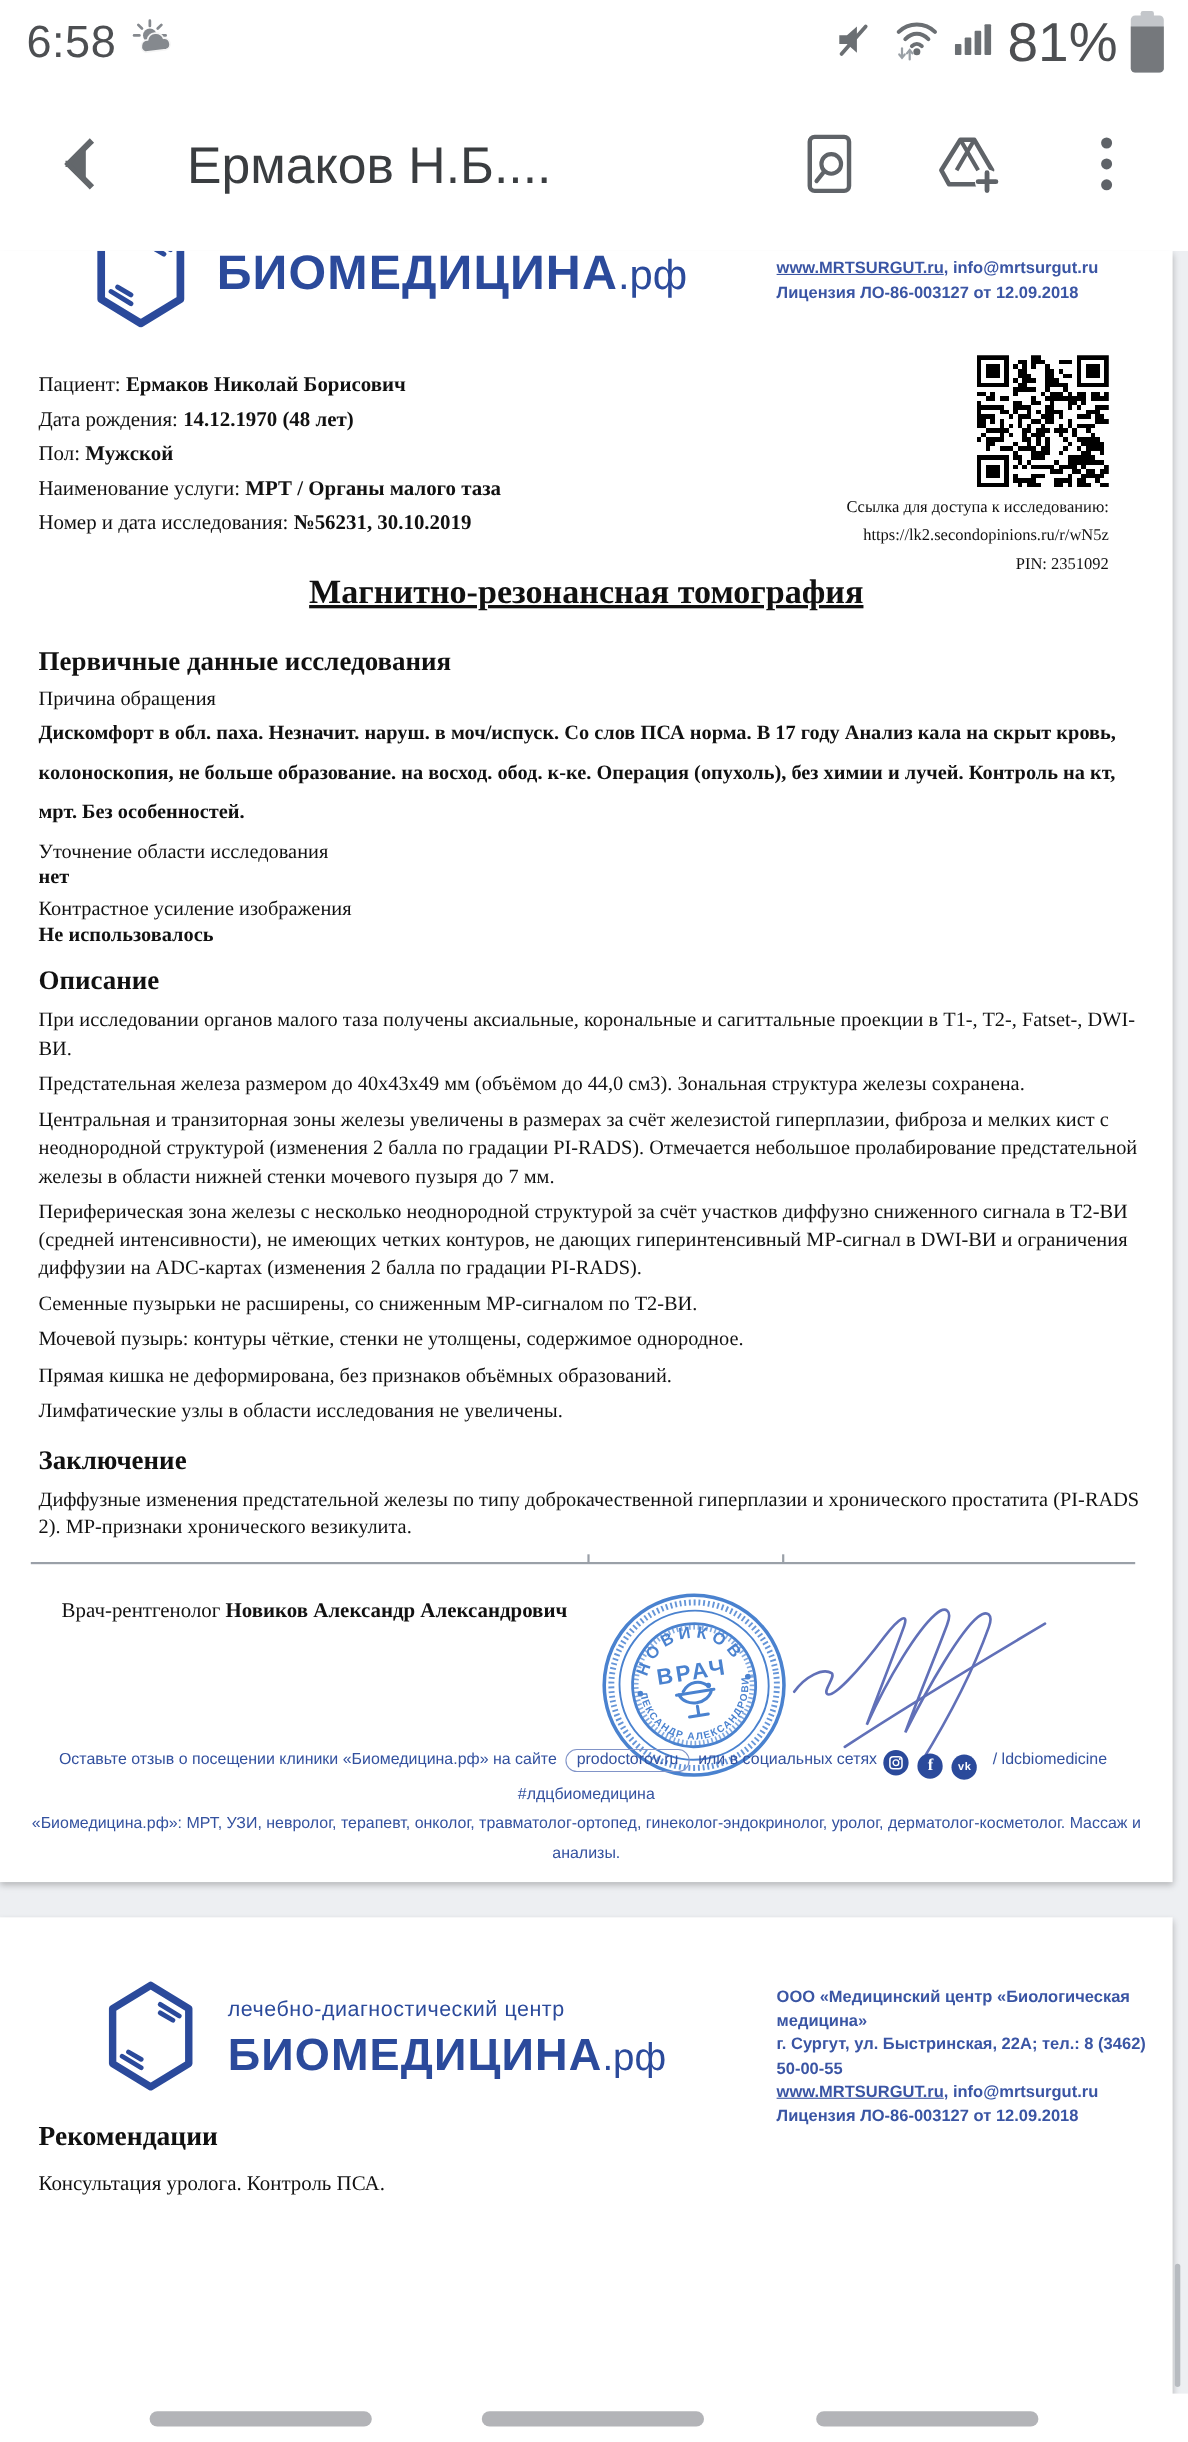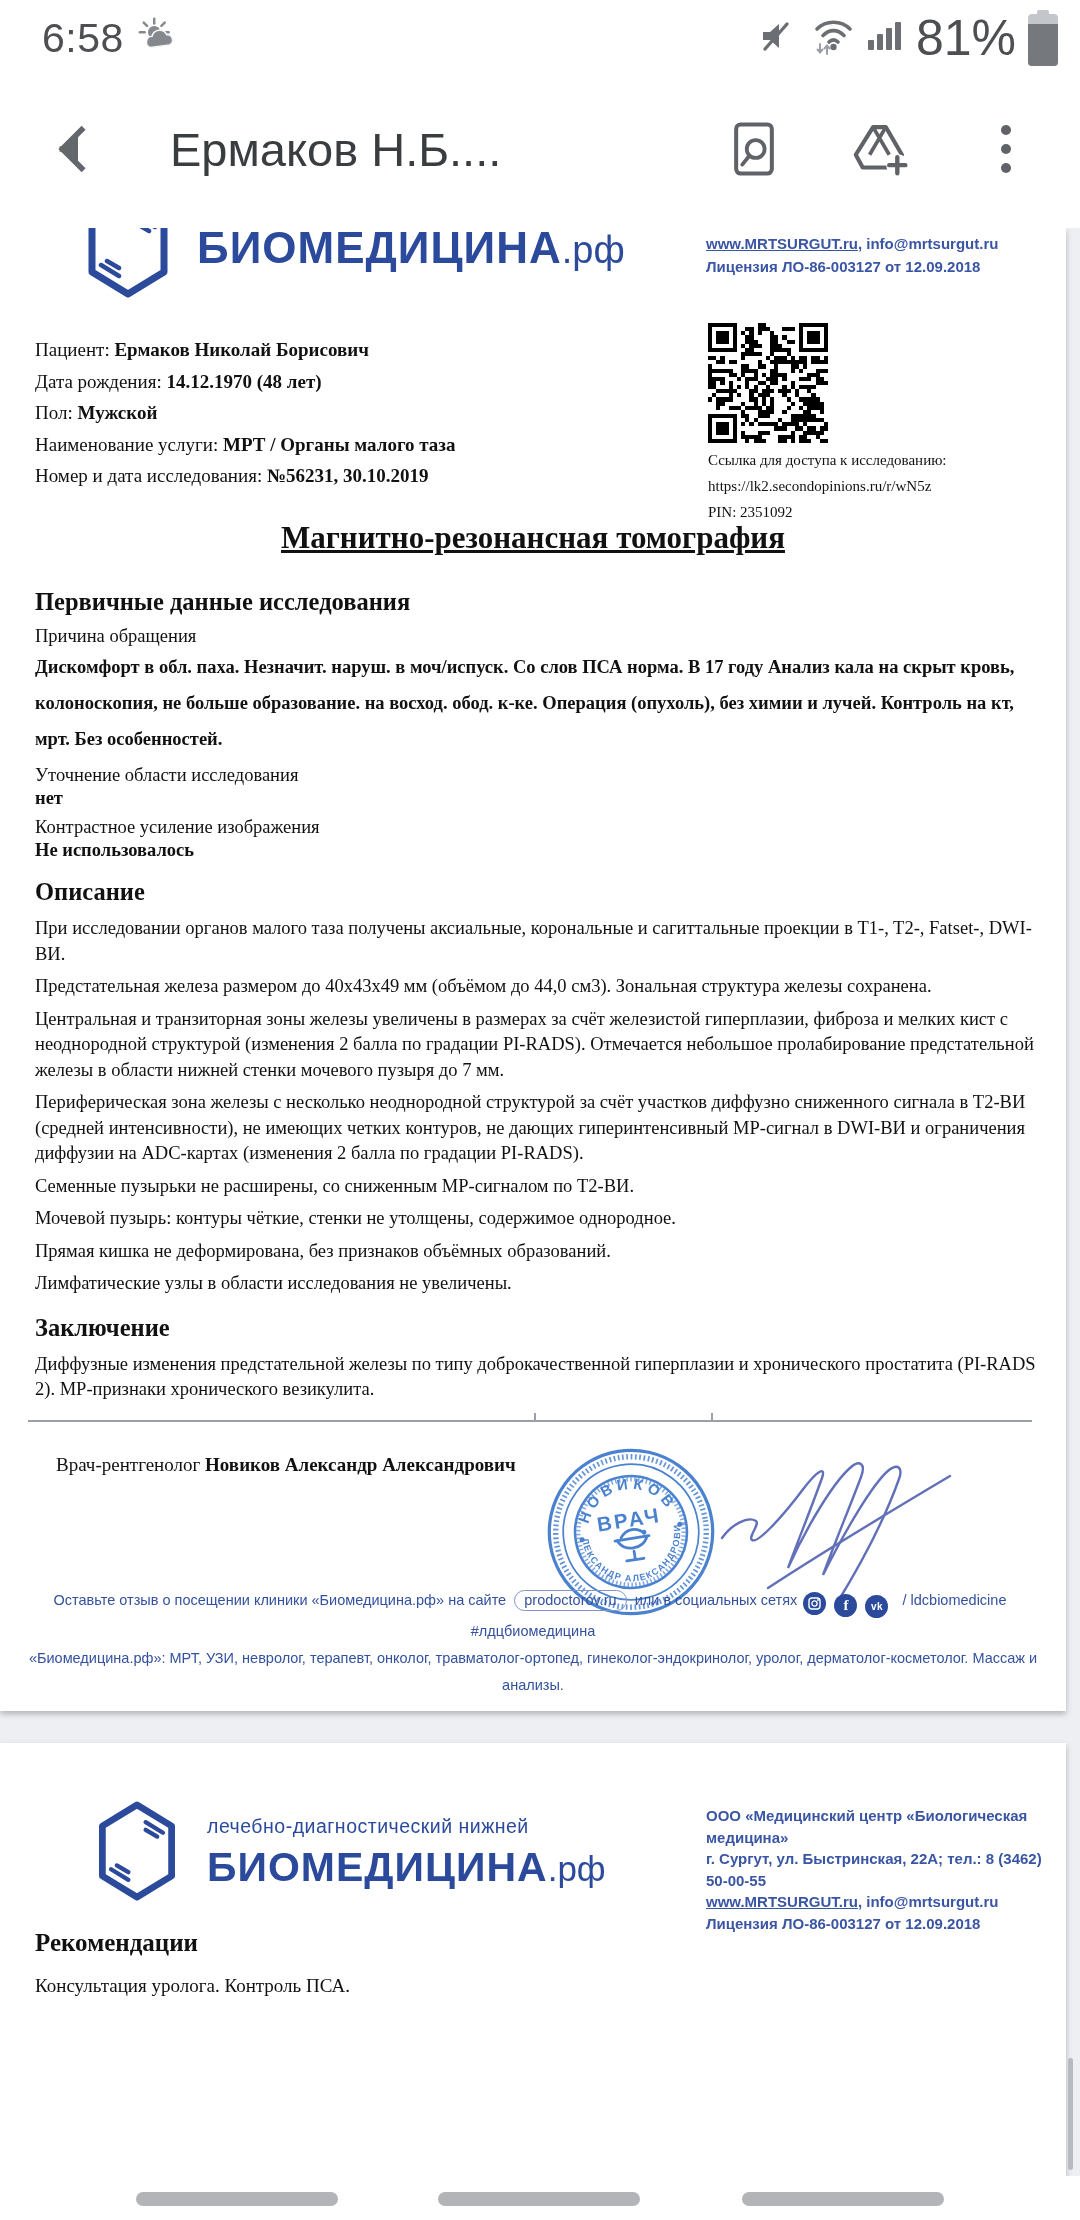--- a/index.html
+++ b/index.html
@@ -1,21 +1,21 @@
 <!DOCTYPE html>
 <html><head>
 <meta charset="utf-8">
 <style>
   html,body{margin:0;padding:0;background:#fff;}
   #screen{position:relative;width:1080px;height:2220px;overflow:hidden;background:#fff;
           font-family:"Liberation Sans",sans-serif;}
 
   
   .status-bar{position:absolute;top:0;left:0;right:0;height:70px;display:flex;
-              align-items:center;justify-content:space-between;padding:6px 22px 0 42px;box-sizing:border-box;}
+              align-items:center;justify-content:space-between;padding:6px 22px 0 24px;box-sizing:border-box;}
   .sb-left{display:flex;align-items:center;gap:14px;}
   .sb-time{font-size:41px;color:#4d4f52;letter-spacing:.5px;}
   .sb-right{display:flex;align-items:center;gap:12px;}
   .sb-percent{font-size:50px;color:#4d4f52;}
   .battery{position:relative;width:30px;height:56px;}
   .battery .nub{position:absolute;top:0;left:9px;width:12px;height:5px;background:#c3c6ca;border-radius:2px 2px 0 0;}
   .battery .body{position:absolute;top:4px;left:0;width:30px;height:52px;background:#c3c6ca;border-radius:4px;}
   .battery .charge{position:absolute;left:0;bottom:0;width:30px;height:42px;background:#75787c;border-radius:0 0 4px 4px;}
 
   
@@ -42,21 +42,21 @@
   .p1-headright{position:absolute;top:4px;left:706px;font-size:15px;line-height:23px;color:#3a55a4;font-weight:bold;}
   .site-link{text-decoration:underline;}
 
   
   .patient-block{position:absolute;top:106px;left:35px;font-family:"Liberation Serif",serif;
                  font-size:19px;color:#111;}
   .p-row{line-height:31.5px;}
   .p-row b{font-weight:bold;}
 
   
-  .qr-block{position:absolute;top:95px;right:58px;width:300px;}
+  .qr-block{position:absolute;top:95px;right:58px;width:300px;text-align:right;}
   .qr-svg{width:120px;height:120px;}
   .qr-cap{font-family:"Liberation Serif",serif;font-size:15px;line-height:26px;color:#111;}
 
   
   .doc-title{position:absolute;top:292px;left:0;width:100%;text-align:center;margin:0;
              font-family:"Liberation Serif",serif;font-size:31px;font-weight:bold;color:#111;text-decoration:underline;}
   .content{position:absolute;top:348px;left:35px;right:30px;font-family:"Liberation Serif",serif;
            color:#111;font-size:18.5px;margin-top:11px;}
   .content h2{font-size:24.5px;line-height:30px;margin:0 0 9px 0;font-weight:bold;}
   .content h2.mt{margin-top:16px;}
@@ -661,21 +661,21 @@
 
     <div class="page p2">
       <div class="p2-logo">
         <span>
           <svg width="84" height="100" viewBox="0 0 86 104" fill="none">
             <path d="M43 4 79 26v52L43 100 7 78V26z" stroke="#2b4a9b" stroke-width="7" stroke-linejoin="round"></path>
             <path d="M52 22l18 11M52 30l12 7M34 82 16 71M34 74l-12-7" stroke="#2b4a9b" stroke-width="4.5" stroke-linecap="round"></path>
           </svg>
         </span>
         <span>
-          <div class="tagline">лечебно-диагностический нижней</div>
+          <div class="tagline">лечебно-диагностический центр</div>
           <div><span class="name">БИОМЕДИЦИНА</span><span class="suffix">.рф</span></div>
         </span>
       </div>
 
       <div class="p2-org">
         <div>ООО «Медицинский центр «Биологическая медицина»</div>
         <div>г. Сургут, ул. Быстринская, 22А; тел.: 8 (3462) 50-00-55</div>
         <div><span class="site-link">www.MRTSURGUT.ru</span><span>, info@mrtsurgut.ru</span></div>
         <div>Лицензия ЛО-86-003127 от 12.09.2018</div>
       </div>

